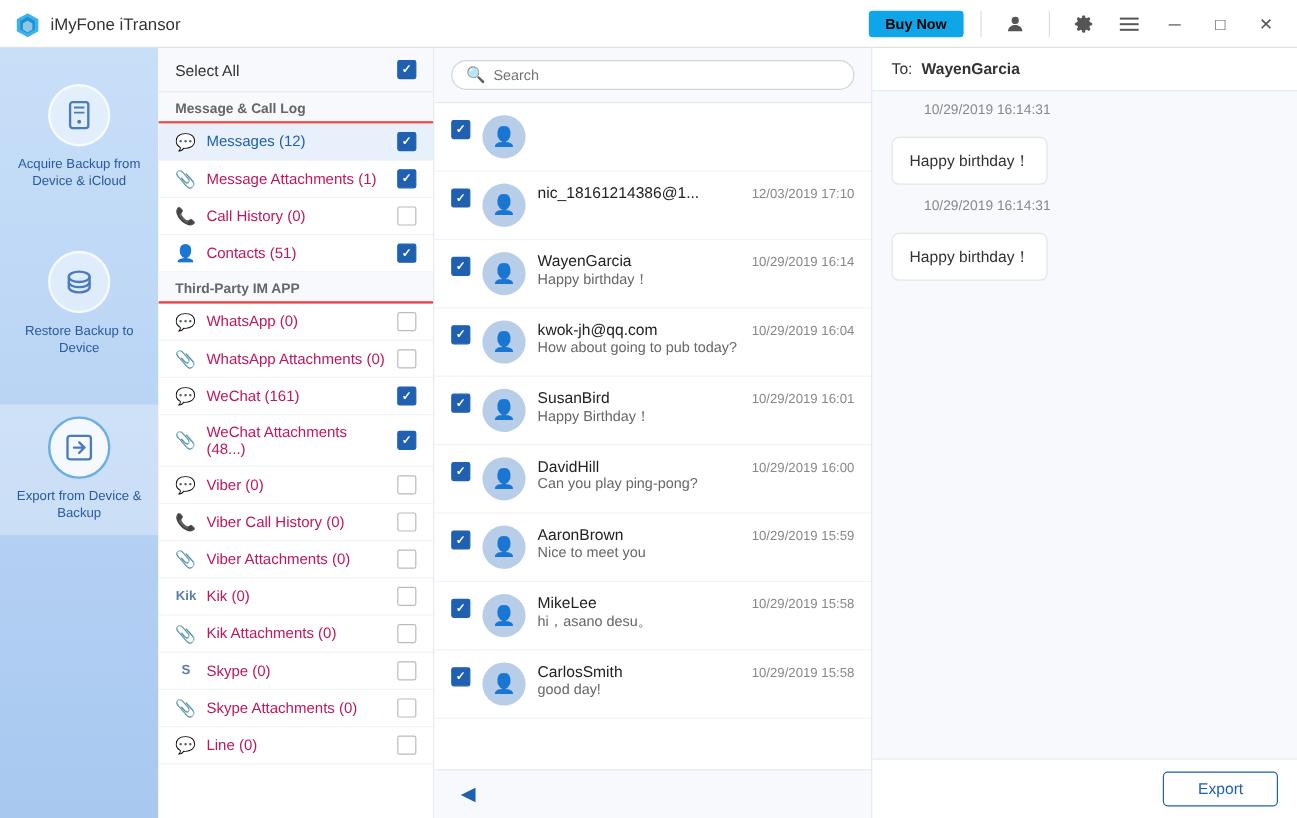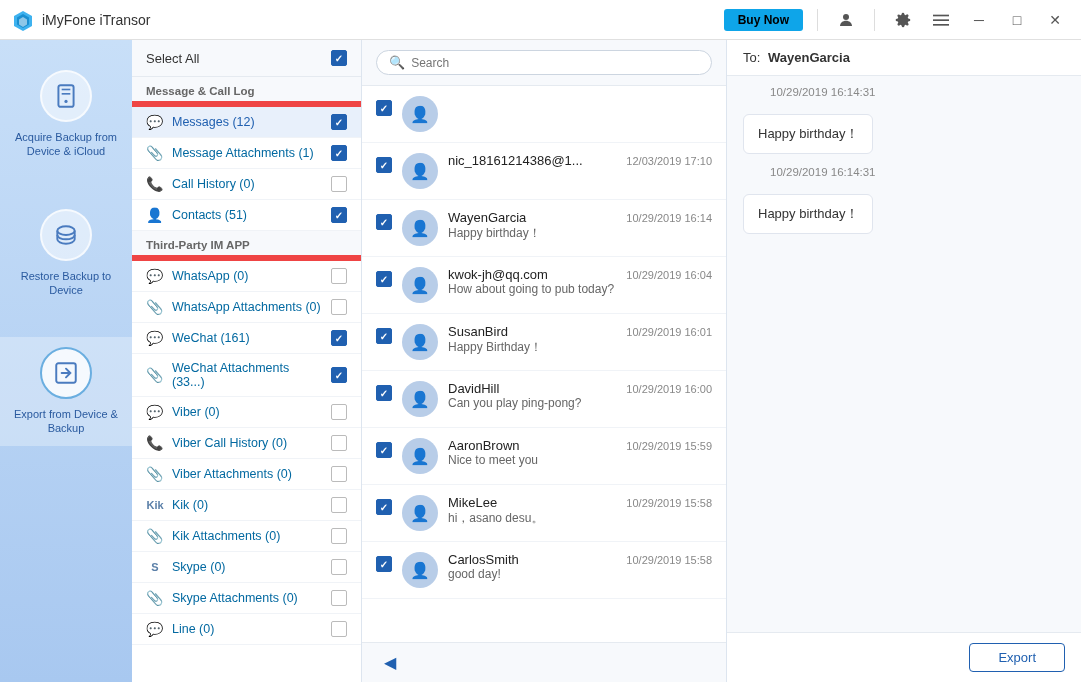--- a/index.html
+++ b/index.html
@@ -85,31 +85,31 @@
       padding: 10px 14px;
       background: #f7f9fc;
       border-bottom: 1px solid #e5eaf0;
       display: flex; align-items: center; justify-content: space-between;
     }
     .panel-header-label { font-size: 13px; color: #333; font-weight: 500; }
     .panel-section-title {
       padding: 8px 14px 4px;
       font-size: 11.5px; color: #666; font-weight: 600;
       background: #f7f9fc;
-      border-bottom: 6px solid #ef4444;
+      border-bottom: 2px solid #ef4444;
     }
     .panel-item {
       display: flex; align-items: center; gap: 8px;
       padding: 7px 14px;
       border-bottom: 1px solid #f0f3f7;
       cursor: pointer;
     }
     .panel-item.active { background: #e8f0fb; }
     .panel-item-icon { font-size: 14px; color: #5a7fa8; width: 18px; text-align: center; flex-shrink: 0; }
-    .panel-item-label { flex: 1; font-size: 12.5px; color: #0369a1; }
+    .panel-item-label { flex: 1; font-size: 12.5px; color: #be185d; }
     .panel-item.active .panel-item-label { color: #2060b0; font-weight: 500; }
     .checkbox {
       width: 16px; height: 16px; border: 1.5px solid #bbb; border-radius: 2px;
       background: #fff; flex-shrink: 0; display: flex; align-items: center; justify-content: center;
       cursor: pointer;
     }
     .checkbox.checked { background: #2060b0; border-color: #2060b0; }
     .checkbox.checked::after { content: '✓'; color: #fff; font-size: 10px; font-weight: bold; }
 
     
@@ -336,21 +336,21 @@
       <span class="panel-item-label">WhatsApp Attachments (0)</span>
       <div class="checkbox"></div>
     </div>
     <div class="panel-item">
       <span class="panel-item-icon">💬</span>
       <span class="panel-item-label">WeChat (161)</span>
       <div class="checkbox checked"></div>
     </div>
     <div class="panel-item">
       <span class="panel-item-icon">📎</span>
-      <span class="panel-item-label">WeChat Attachments (33...)</span>
+      <span class="panel-item-label">WeChat Attachments (48...)</span>
       <div class="checkbox checked"></div>
     </div>
     <div class="panel-item">
       <span class="panel-item-icon">💬</span>
       <span class="panel-item-label">Viber (0)</span>
       <div class="checkbox"></div>
     </div>
     <div class="panel-item">
       <span class="panel-item-icon">📞</span>
       <span class="panel-item-label">Viber Call History (0)</span>

